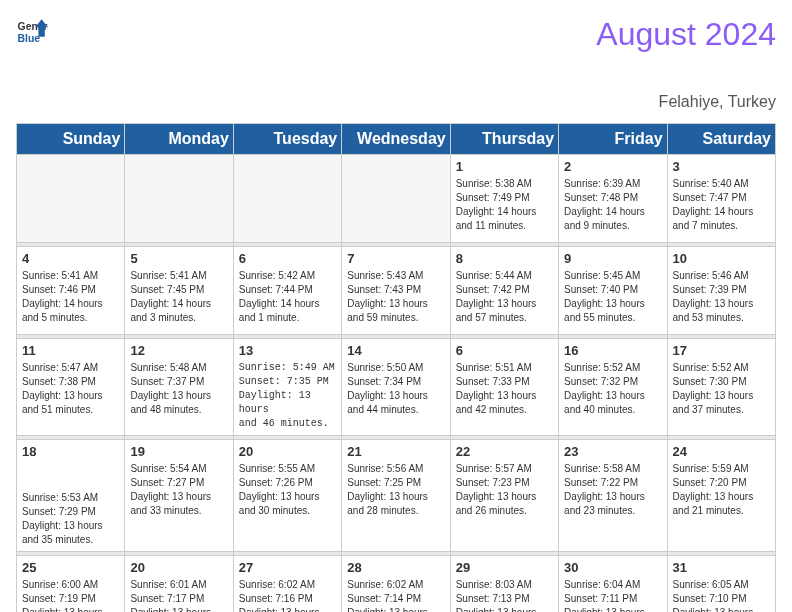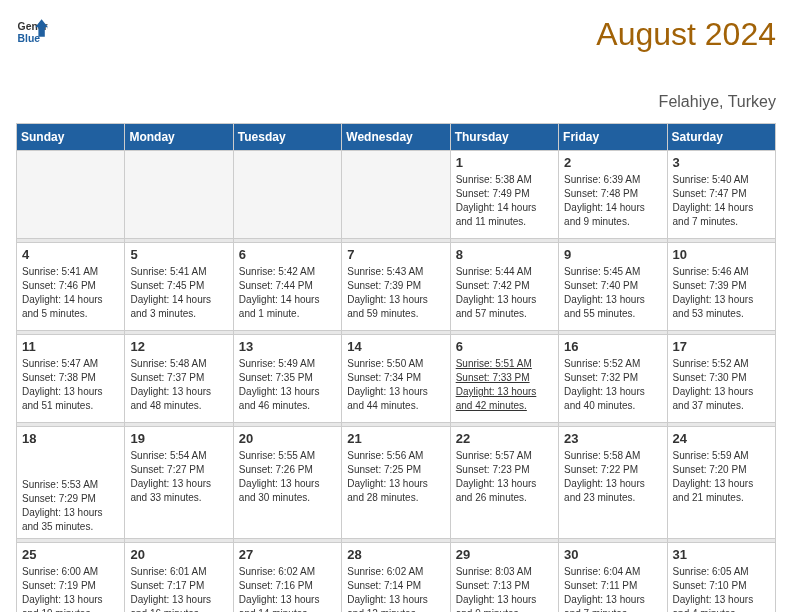--- a/index.html
+++ b/index.html
@@ -23,39 +23,39 @@
     }
     .logo-icon {
       width: 32px;
       height: 32px;
     }
     .title-block {
       text-align: right;
     }
     .month-year {
       font-size: 32px;
-      color: #a16207;
+      color: #8b5cf6;
       font-weight: normal;
     }
     .location {
       font-size: 16px;
       color: #555;
       margin-top: 40px;
     }
     table {
       width: 100%;
       border-collapse: collapse;
       table-layout: fixed;
     }
     thead tr th {
       background-color: #2060a0;
       color: #fff;
-      text-align: left;
+      text-align: right;
       padding: 6px 4px;
-      font-size: 12px;
+      font-size: 16px;
       border: 1px solid #ccc;
     }
     tbody tr td {
       vertical-align: top;
       border: 1px solid #ccc;
       padding: 4px 5px;
       font-size: 10.5px;
       color: #333;
       height: 88px;
       background: #fff;
@@ -168,21 +168,21 @@
         <td>
           <div class="day-num">6</div>
           <div class="day-info" style="white-space: pre-line;">Sunrise: 5:42 AM
 Sunset: 7:44 PM
 Daylight: 14 hours
 and 1 minute.</div>
         </td>
         <td>
           <div class="day-num">7</div>
           <div class="day-info" style="white-space: pre-line;">Sunrise: 5:43 AM
-Sunset: 7:39 PM
+Sunset: 7:43 PM
 Daylight: 13 hours
 and 59 minutes.</div>
         </td>
         <td>
           <div class="day-num">8</div>
           <div class="day-info" style="white-space: pre-line;">Sunrise: 5:44 AM
 Sunset: 7:42 PM
 Daylight: 13 hours
 and 57 minutes.</div>
         </td>
@@ -220,35 +220,35 @@
         </td>
         <td>
           <div class="day-num">12</div>
           <div class="day-info" style="white-space: pre-line;">Sunrise: 5:48 AM
 Sunset: 7:37 PM
 Daylight: 13 hours
 and 48 minutes.</div>
         </td>
         <td>
           <div class="day-num">13</div>
-          <div class="day-info" style="white-space: pre-line;">Sunrise: 5:49 AM
+          <div class="day-info" style="white-space: pre-line; font-family: Liberation Mono, monospace;">Sunrise: 5:49 AM
 Sunset: 7:35 PM
 Daylight: 13 hours
 and 46 minutes.</div>
         </td>
         <td>
           <div class="day-num">14</div>
           <div class="day-info" style="white-space: pre-line;">Sunrise: 5:50 AM
 Sunset: 7:34 PM
 Daylight: 13 hours
 and 44 minutes.</div>
         </td>
         <td>
           <div class="day-num">6</div>
-          <div class="day-info" style="white-space: pre-line; text-decoration: underline;">Sunrise: 5:51 AM
+          <div class="day-info" style="white-space: pre-line;">Sunrise: 5:51 AM
 Sunset: 7:33 PM
 Daylight: 13 hours
 and 42 minutes.</div>
         </td>
         <td>
           <div class="day-num">16</div>
           <div class="day-info" style="white-space: pre-line;">Sunrise: 5:52 AM
 Sunset: 7:32 PM
 Daylight: 13 hours
 and 40 minutes.</div>

